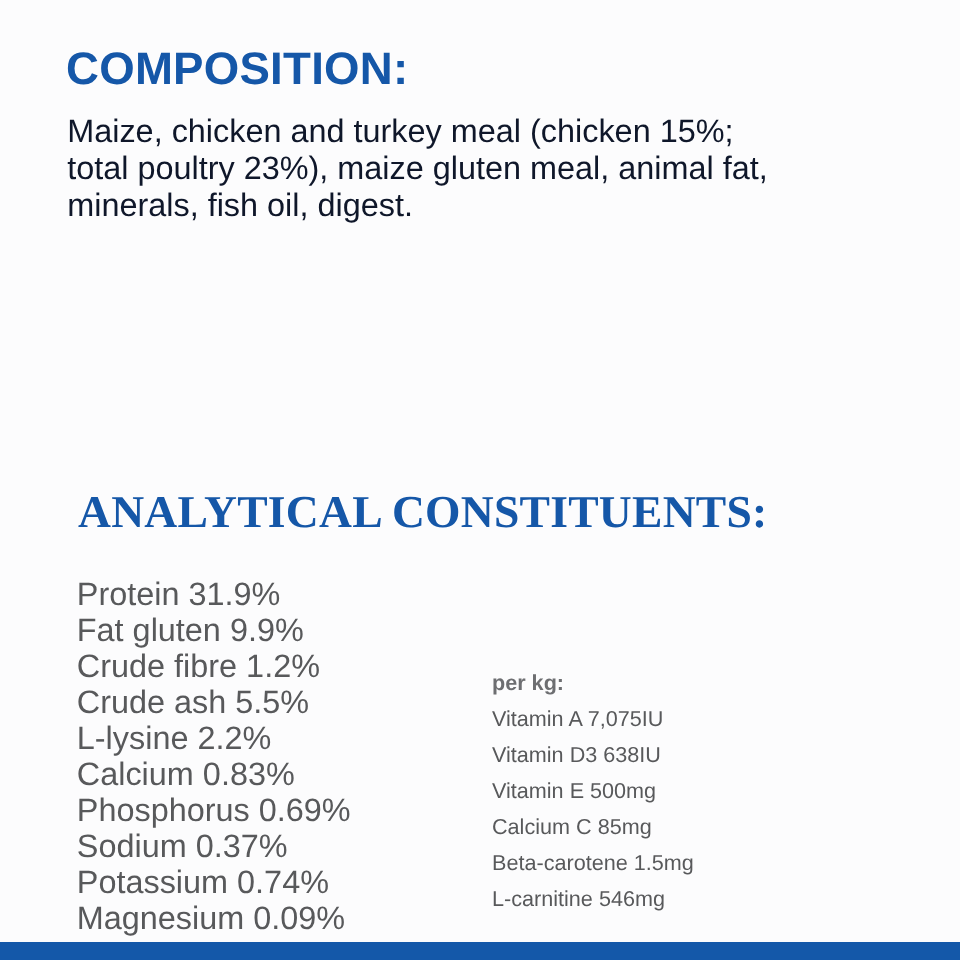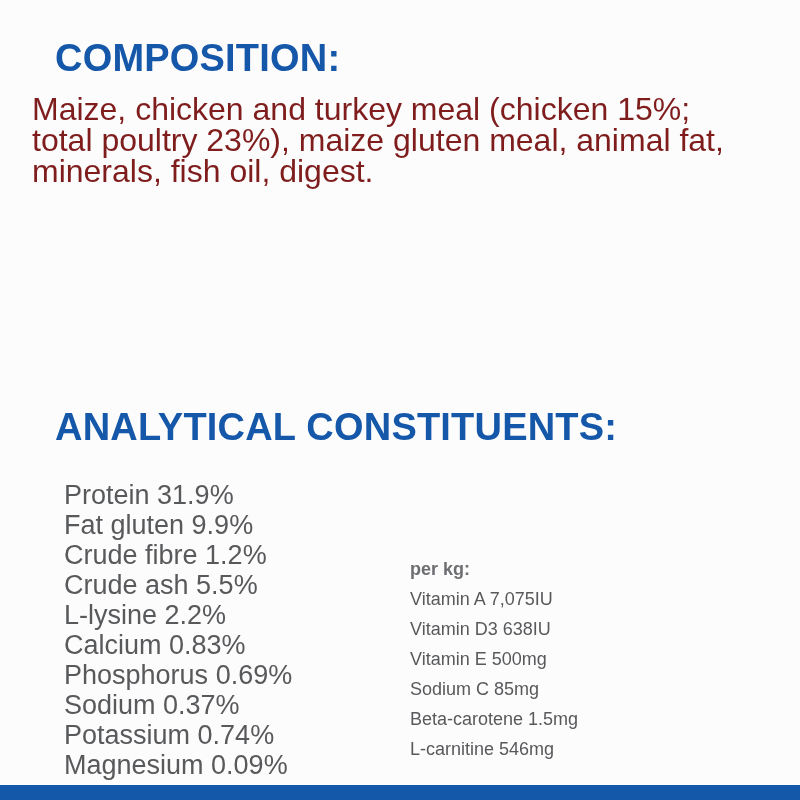--- a/index.html
+++ b/index.html
@@ -19,28 +19,28 @@
     position: absolute;
     margin: 0;
     color: #1557a8;
     font-size: 38px;
     font-weight: 700;
     letter-spacing: 0.2px;
     line-height: 1.1;
     white-space: nowrap;
   }
   .comp-heading { left: 55px; top: 38px; }
-  .anal-heading { left: 55px; top: 407px; }
+  .anal-heading { left: 65px; top: 407px; font-family: Liberation Serif, serif; }
   .body-text {
     position: absolute;
-    left: 32px;
+    left: 56px;
     top: 94px;
-    font-size: 32px;
+    font-size: 27px;
     line-height: 31px;
-    color: #7f1d1d;
+    color: #0f172a;
   }
   .body-line { white-space: nowrap; }
   .nutrient-list {
     position: absolute;
     left: 48px;
     top: 464px;
     margin: 16px;
     padding: 0;
     list-style: none;
     font-size: 27px;
@@ -99,21 +99,21 @@
     <li class="row"><span>Potassium</span> <span>0.74%</span></li>
     <li class="row"><span>Magnesium</span> <span>0.09%</span></li>
   </ul>
 
   <div class="perkg-col">
     <div class="perkg-label row">per kg:</div>
     <ul class="vitamin-list">
       <li class="row"><span>Vitamin A</span> <span>7,075IU</span></li>
       <li class="row"><span>Vitamin D3</span> <span>638IU</span></li>
       <li class="row"><span>Vitamin E</span> <span>500mg</span></li>
-      <li class="row"><span>Sodium C</span> <span>85mg</span></li>
+      <li class="row"><span>Calcium C</span> <span>85mg</span></li>
       <li class="row"><span>Beta-carotene</span> <span>1.5mg</span></li>
       <li class="row"><span>L-carnitine</span> <span>546mg</span></li>
     </ul>
   </div>
 
   <div class="footer-bar"></div>
 
 </div>
 
 </body></html>

